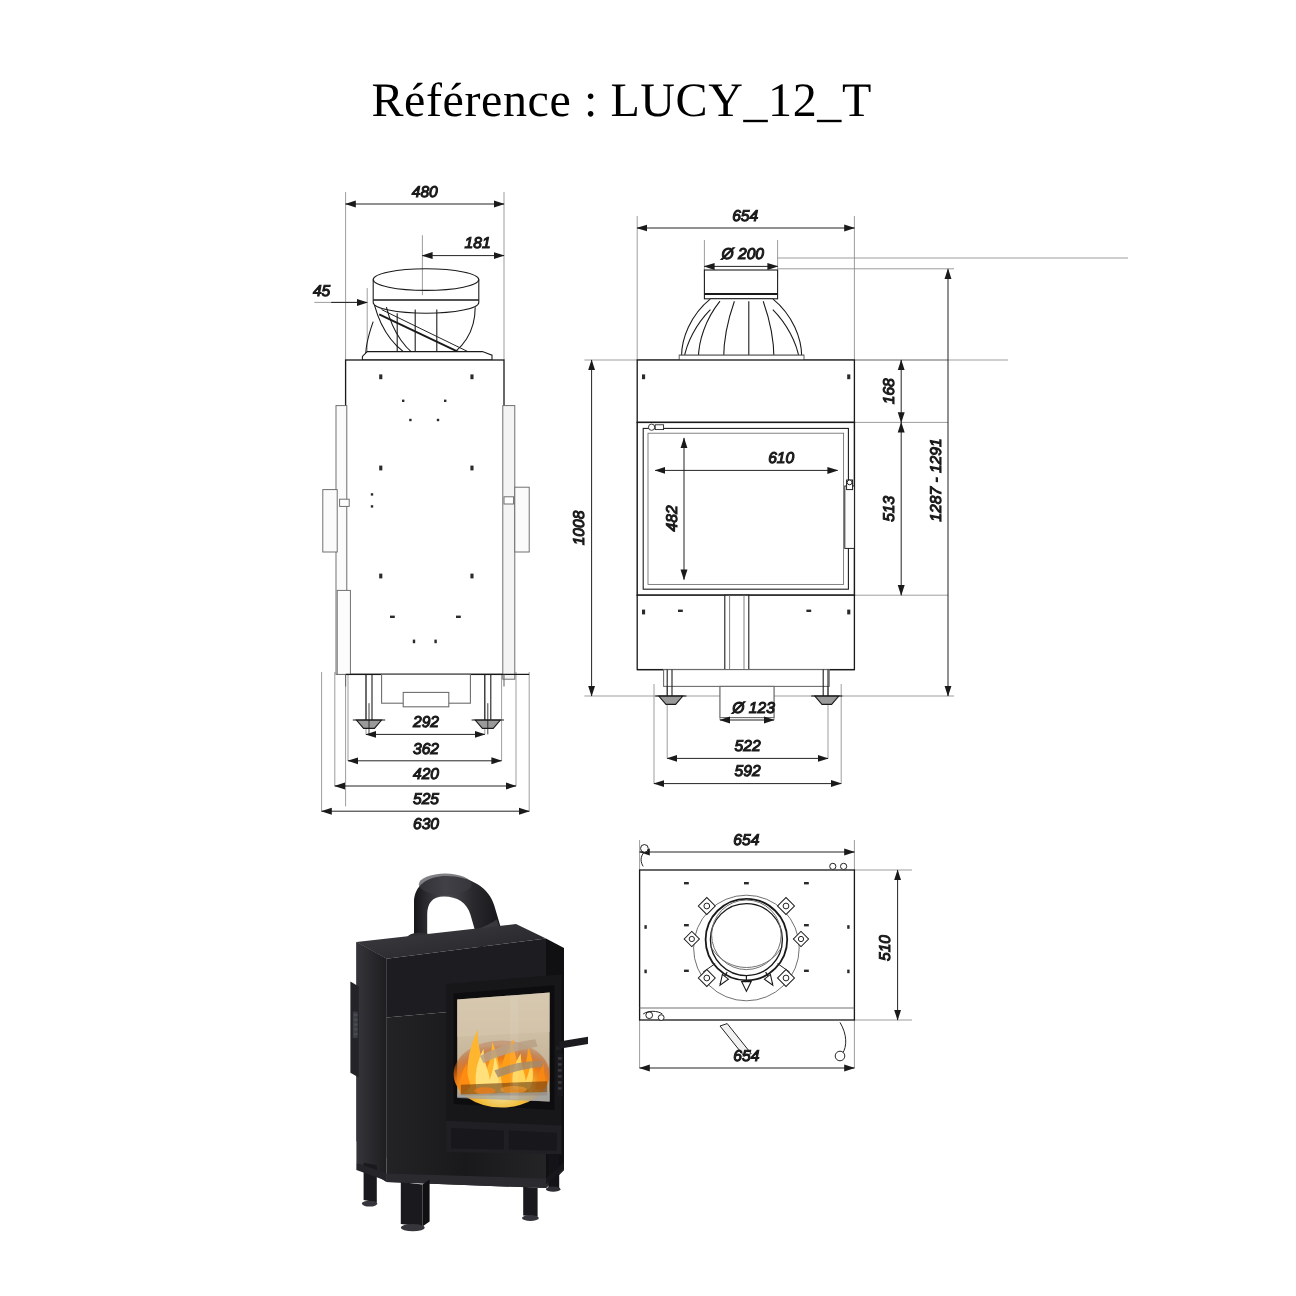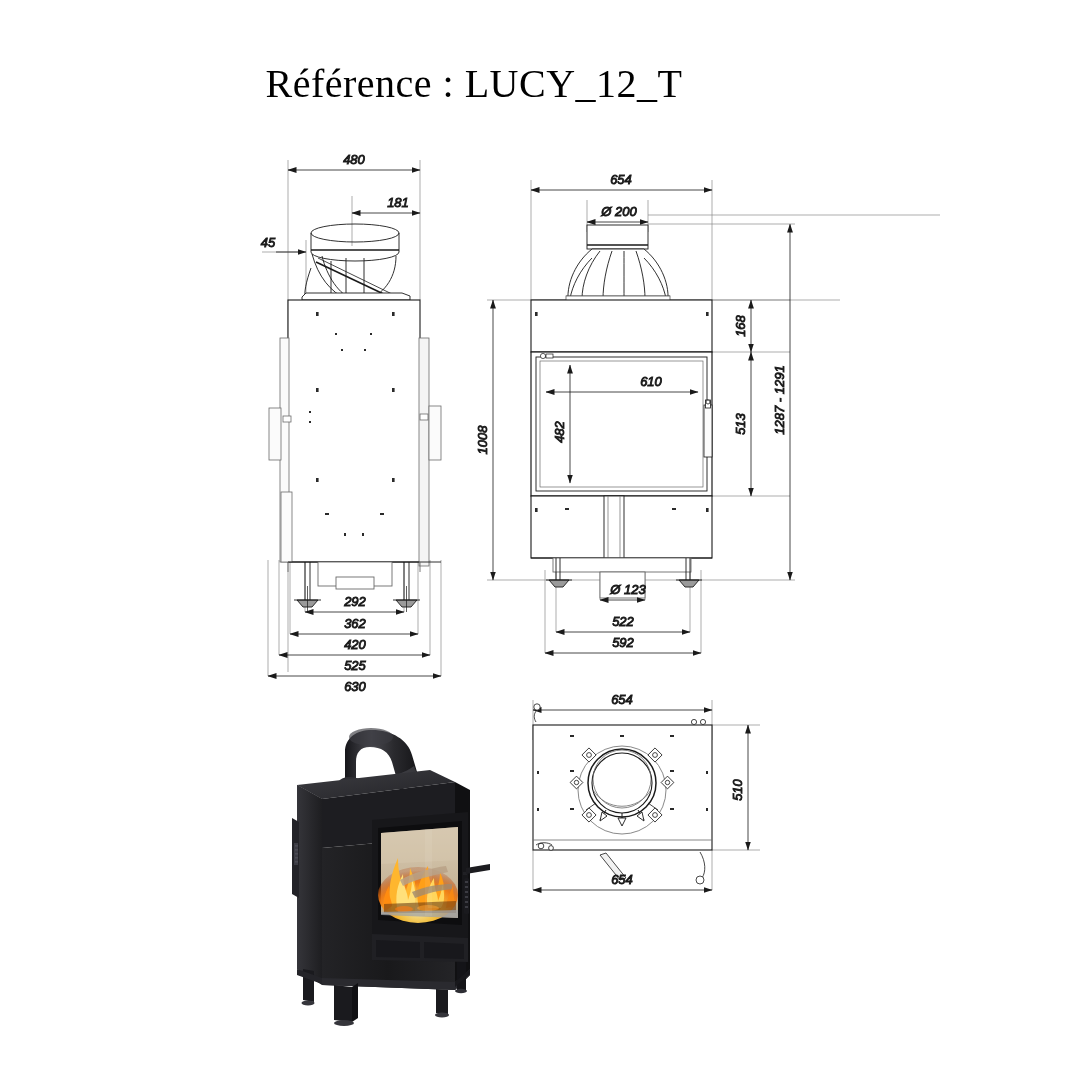--- a/index.html
+++ b/index.html
@@ -18,20 +18,21 @@
     position: absolute;
     top: 60px;
     left: 0;
     width: 948px;
     text-align: center;
     font-family: "Liberation Serif", serif;
     font-size: 40px;
     font-weight: 400;
     color: #000000;
     letter-spacing: 0.5px;
+    padding-left: 44px;
   }
   .drawing-layer {
     position: absolute;
     top: 0;
     left: 0;
     width: 920px;
     height: 1080px;
   }
   .dim-text {
     font-family: "Liberation Sans", sans-serif;

